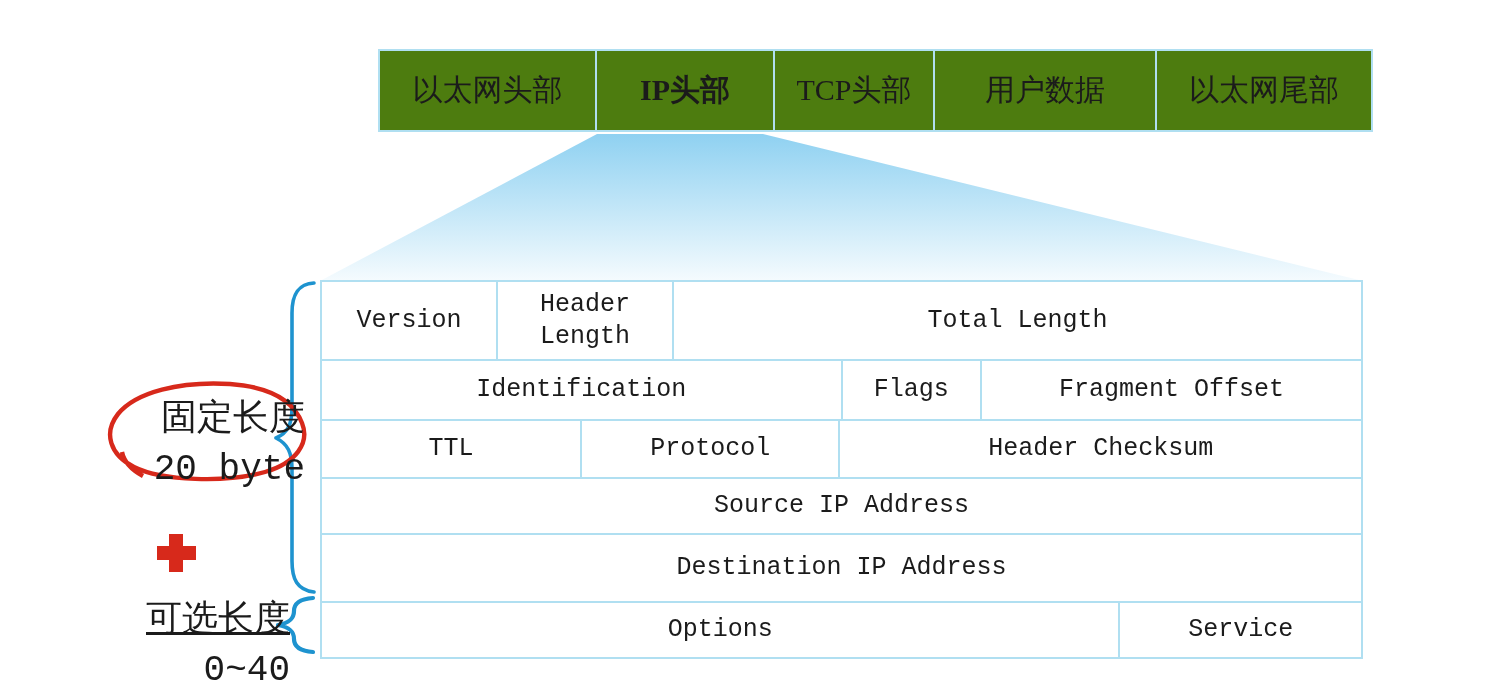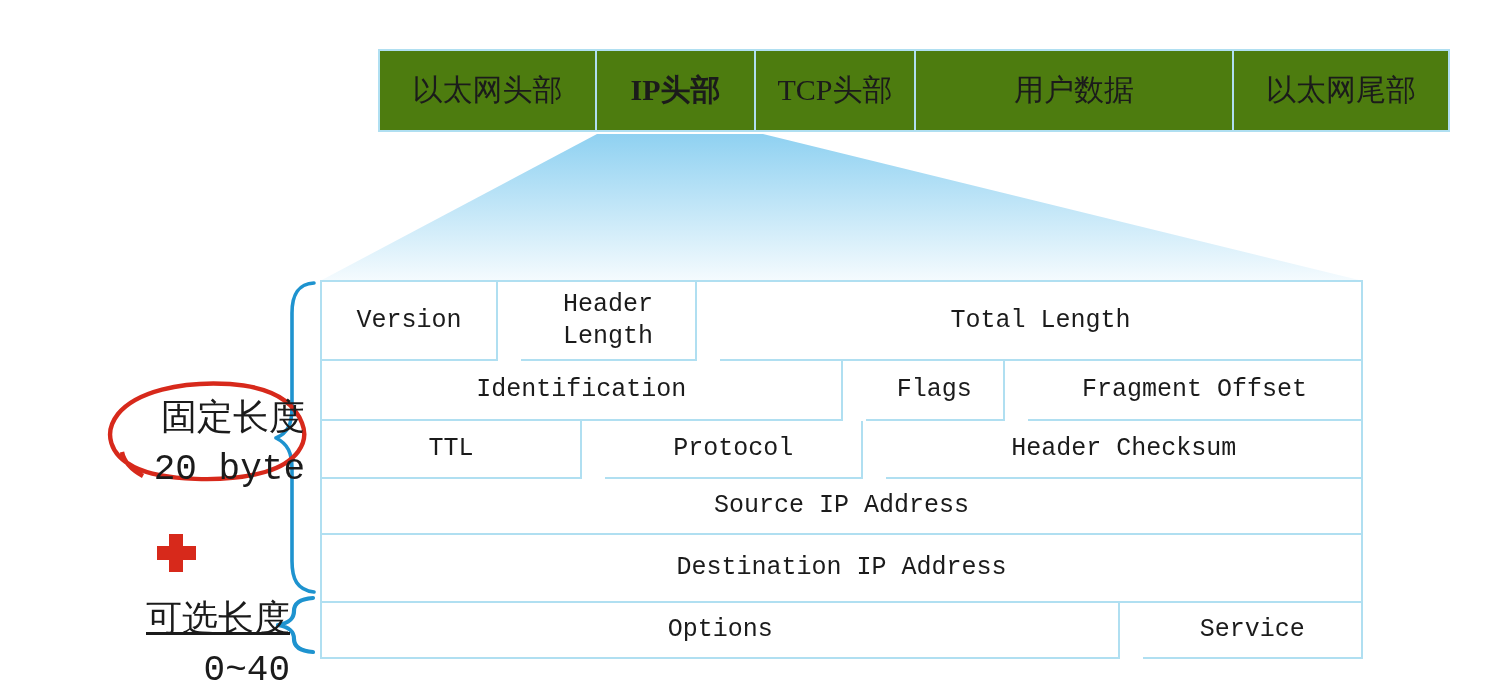--- a/index.html
+++ b/index.html
@@ -41,21 +41,21 @@
   .brace{fill:none;stroke:var(--brace-blue);stroke-width:3.6;stroke-linecap:round;stroke-linejoin:round;}
   .red-ellipse{fill:none;stroke:var(--red);stroke-width:4.4;stroke-linejoin:round;}
   .red-plus{fill:var(--red);}
   
   .ip-table{
     position:absolute;left:320px;top:280px;width:1043px;z-index:2;
     border-top:2px solid var(--border-blue);
     border-left:2px solid var(--border-blue);
     font-size:25px;
   }
-  .ip-row{display:flex;width:100%;gap:23px;}
+  .ip-row{display:flex;width:100%;}
   .ip-cell{
     background:#ffffff;
     border-right:2px solid var(--border-blue);
     border-bottom:2px solid var(--border-blue);
     display:flex;align-items:center;justify-content:center;
     text-align:center;line-height:1.25;padding:0 6px;
   }
   
   .side-label{
     position:absolute;z-index:4;text-align:right;
@@ -73,23 +73,23 @@
     <linearGradient id="trapGrad" x1="0" y1="134" x2="0" y2="281" gradientUnits="userSpaceOnUse">
       <stop offset="0" style="stop-color:var(--trap-top,#8fd1f1)"></stop>
       <stop offset="1" style="stop-color:var(--trap-bottom,#f5fbfe)"></stop>
     </linearGradient>
   </defs>
   <polygon points="597,134 763,134 1363,281 320,281" fill="url(#trapGrad)"></polygon>
 </svg>
 
 <div class="frame-bar">
   <div class="frame-cell" style="width:219px">以太网头部</div>
-  <div class="frame-cell bold" style="width:161px">IP头部</div>
+  <div class="frame-cell bold" style="width:180px">IP头部</div>
   <div class="frame-cell" style="width:162px">TCP头部</div>
-  <div class="frame-cell" style="width:320px">用户数据</div>
+  <div class="frame-cell" style="width:224px">用户数据</div>
   <div class="frame-cell" style="width:218px">以太网尾部</div>
 </div>
 
 <div class="ip-table">
   <div class="ip-row" style="height:79px">
     <div class="ip-cell" style="width:16.9%">Version</div>
     <div class="ip-cell" style="width:16.9%">Header Length</div>
     <div class="ip-cell" style="flex:1">Total Length</div>
   </div>
   <div class="ip-row" style="height:60px">

